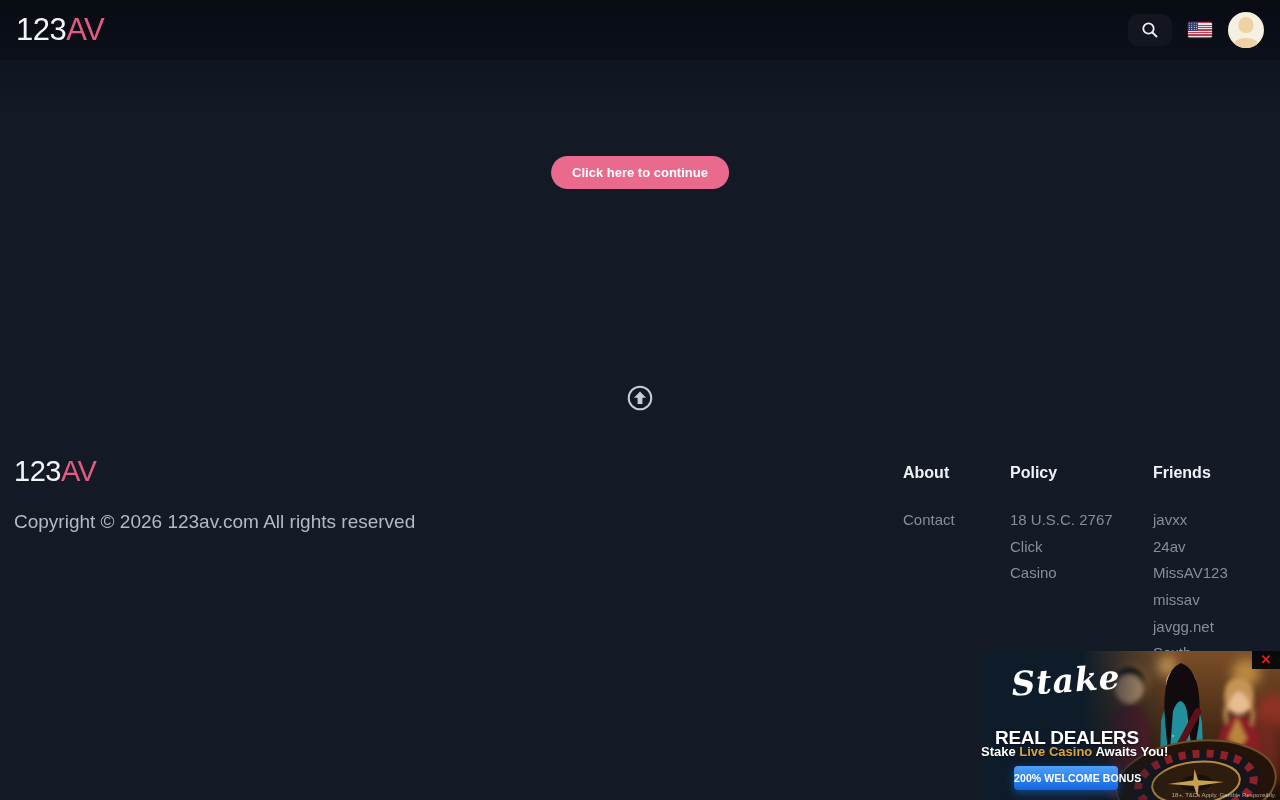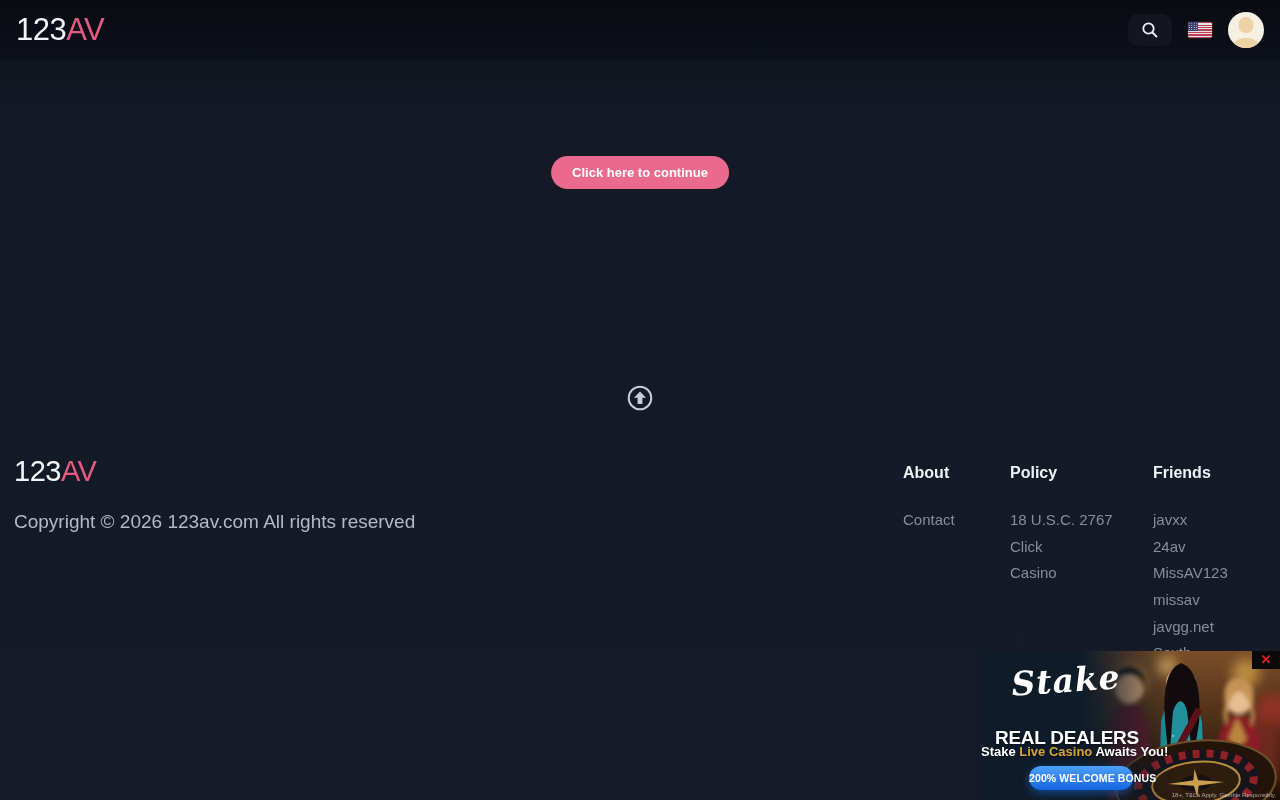--- a/index.html
+++ b/index.html
@@ -98,22 +98,22 @@
     text-shadow: 0 1px 3px rgba(0,0,0,0.6);
   }
   .ad-h.line1 { top: 57px; }
   .ad-h.line2 { top: 78px; }
   .ad-sub { position: absolute; left: 0; top: 93px; width: 172px; text-align: center;
     font-size: 13px; font-weight: 700; color: #ffffff; white-space: nowrap;
     text-shadow: 0 1px 2px rgba(0,0,0,0.6);
   }
   .ad-sub .gold { color: #d9a43c; }
   .ad-cta {
-    position: absolute; left: 48px; top: 115px; width: 104px; height: 24px;
-    border: none; border-radius: 12px; cursor: pointer;
+    position: absolute; left: 33px; top: 115px; width: 104px; height: 24px;
+    border: none; border-radius: 4px; cursor: pointer;
     background: linear-gradient(180deg, #4da0fa, #1465e0);
     box-shadow: 0 3px 9px rgba(29, 116, 240, 0.5);
     color: #ffffff; font-family: "Liberation Sans", sans-serif;
     font-size: 10.5px; font-weight: 800; letter-spacing: 0.1px; white-space: nowrap;
   }
   .ad-disclaimer { position: absolute; right: 4px; bottom: 2px; font-size: 6px; color: rgba(255,255,255,0.6); }
   .ad-close {
     position: absolute; top: 0; right: 0; width: 28px; height: 18px;
     background: #0a0a0a; border: none; cursor: pointer;
     color: #e41e25; font-size: 13px; font-weight: 800; line-height: 18px; text-align: center;

